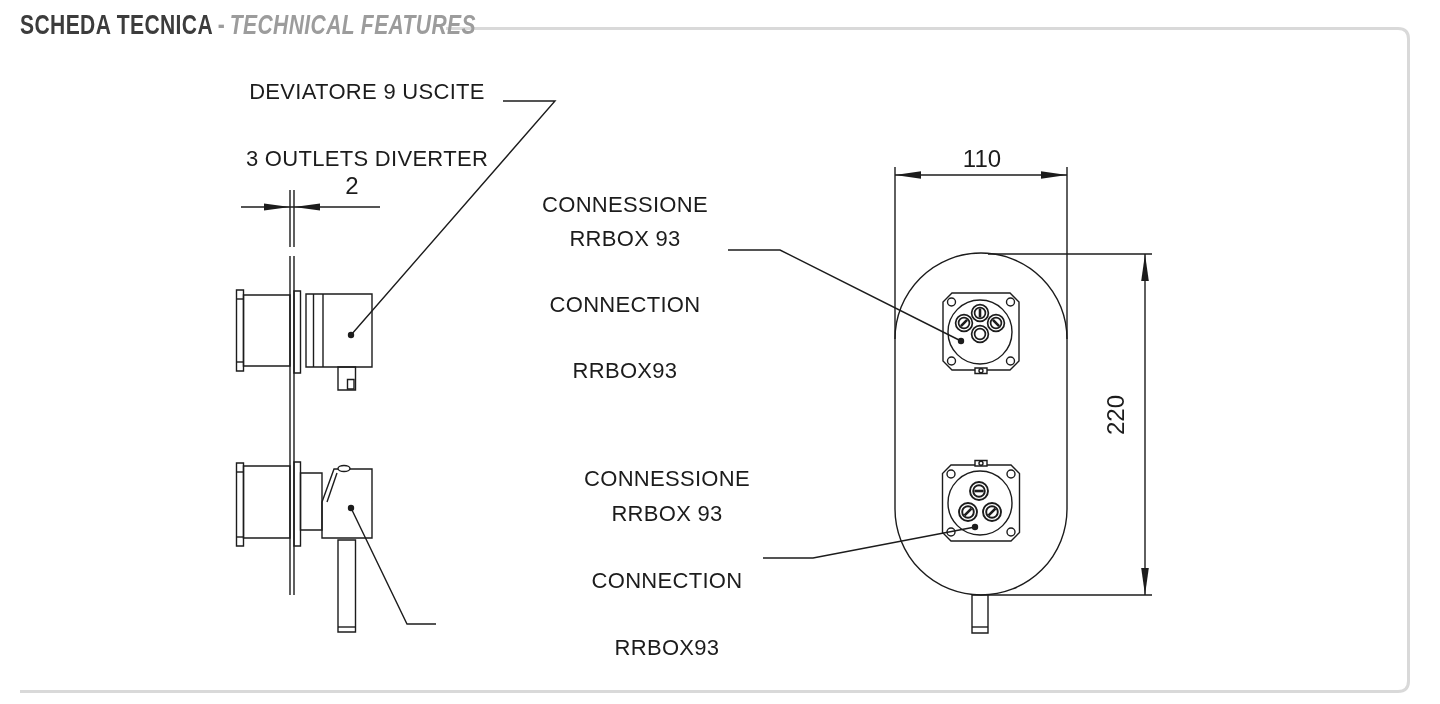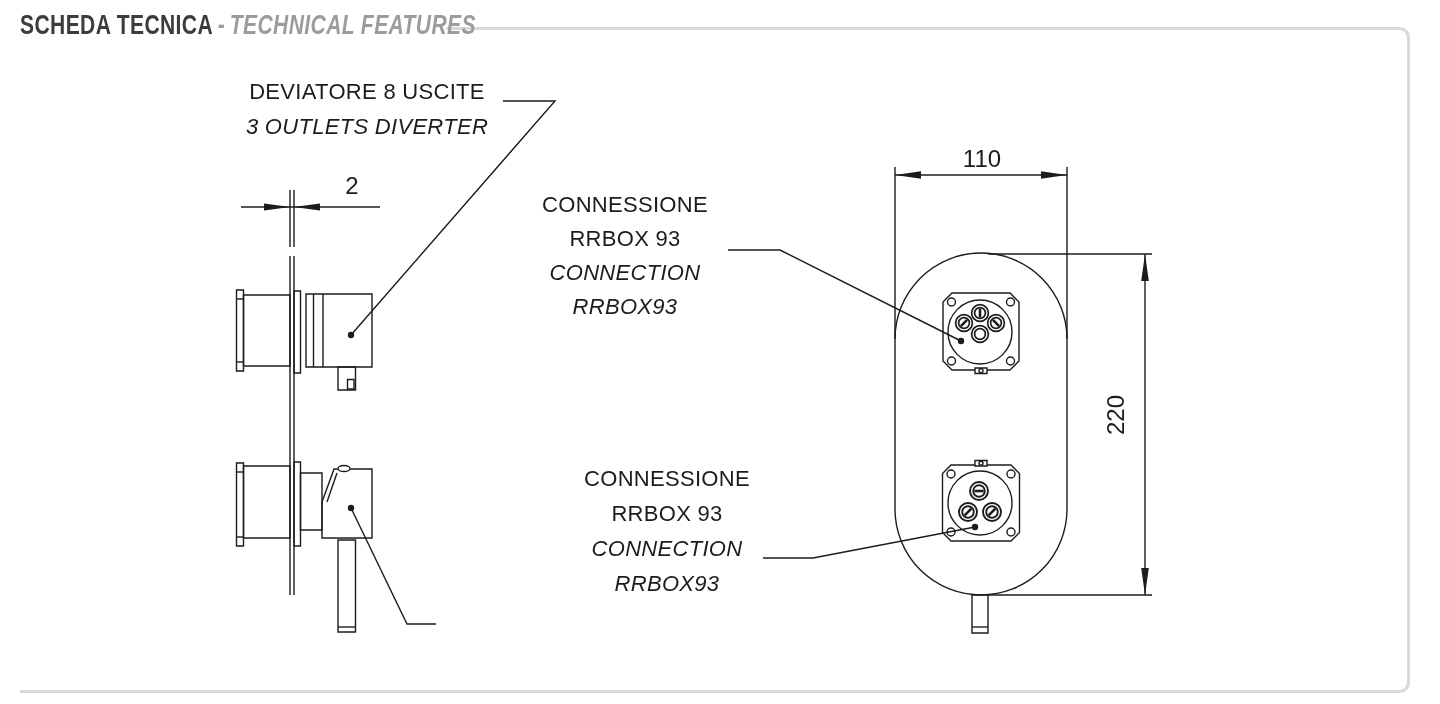--- a/index.html
+++ b/index.html
@@ -1,20 +1,20 @@
 <!DOCTYPE html>
 <html><head>
 <meta charset="utf-8">
 <style>
   html,body{margin:0;padding:0;background:#ffffff;}
   #page{position:relative;width:1440px;height:704px;background:#ffffff;overflow:hidden;
         font-family:"Liberation Sans", sans-serif;}
   #linework{position:absolute;left:0;top:0;}
   .lbl{position:absolute;color:#1c1c1c;font-size:22px;letter-spacing:.3px;line-height:35px;white-space:nowrap;}
-  .lbl .it{font-style:italic;}
+  .lbl .it{margin-top:32px;}
   .dim{position:absolute;color:#1c1c1c;font-size:24px;transform:translate(-50%,-50%);white-space:nowrap;}
   .dim.rot{transform:translate(-50%,-50%) rotate(-90deg);}
   #title{position:absolute;left:20px;top:10px;margin:0;font-size:27px;font-weight:bold;
          transform:scaleX(0.78);transform-origin:0 50%;white-space:nowrap;letter-spacing:.5px;}
   #title .t1{color:#3c3c3c;}
   #title .sep{color:#9c9c9c;font-weight:bold;padding:0 6px;}
   #title .t2{color:#9c9c9c;font-style:italic;}
   .conn-lbl{text-align:center;line-height:34px;}
   svg *{vector-effect:non-scaling-stroke;}
 </style>
@@ -159,21 +159,21 @@
         <circle cx="975" cy="527" r="3.2" fill="#1c1c1c" stroke="none"></circle>
       </g>
     </g>
   </svg>
 
   <h1 id="title">
     <span class="t1">SCHEDA TECNICA</span><span class="sep">-</span><span class="t2">TECHNICAL FEATURES</span>
   </h1>
 
   <div class="lbl" style="left:243px;top:74px;width:248px;text-align:center;">
-    <div>DEVIATORE 8 USCITE</div>
+    <div>DEVIATORE 9 USCITE</div>
     <div class="it">3 OUTLETS DIVERTER</div>
   </div>
 
   <div class="dim" style="left:352px;top:186px;">2</div>
 
   <div class="lbl conn-lbl" style="left:540px;top:188px;width:170px;">
     <div>CONNESSIONE</div>
     <div>RRBOX 93</div>
     <div class="it">CONNECTION</div>
     <div class="it">RRBOX93</div>

